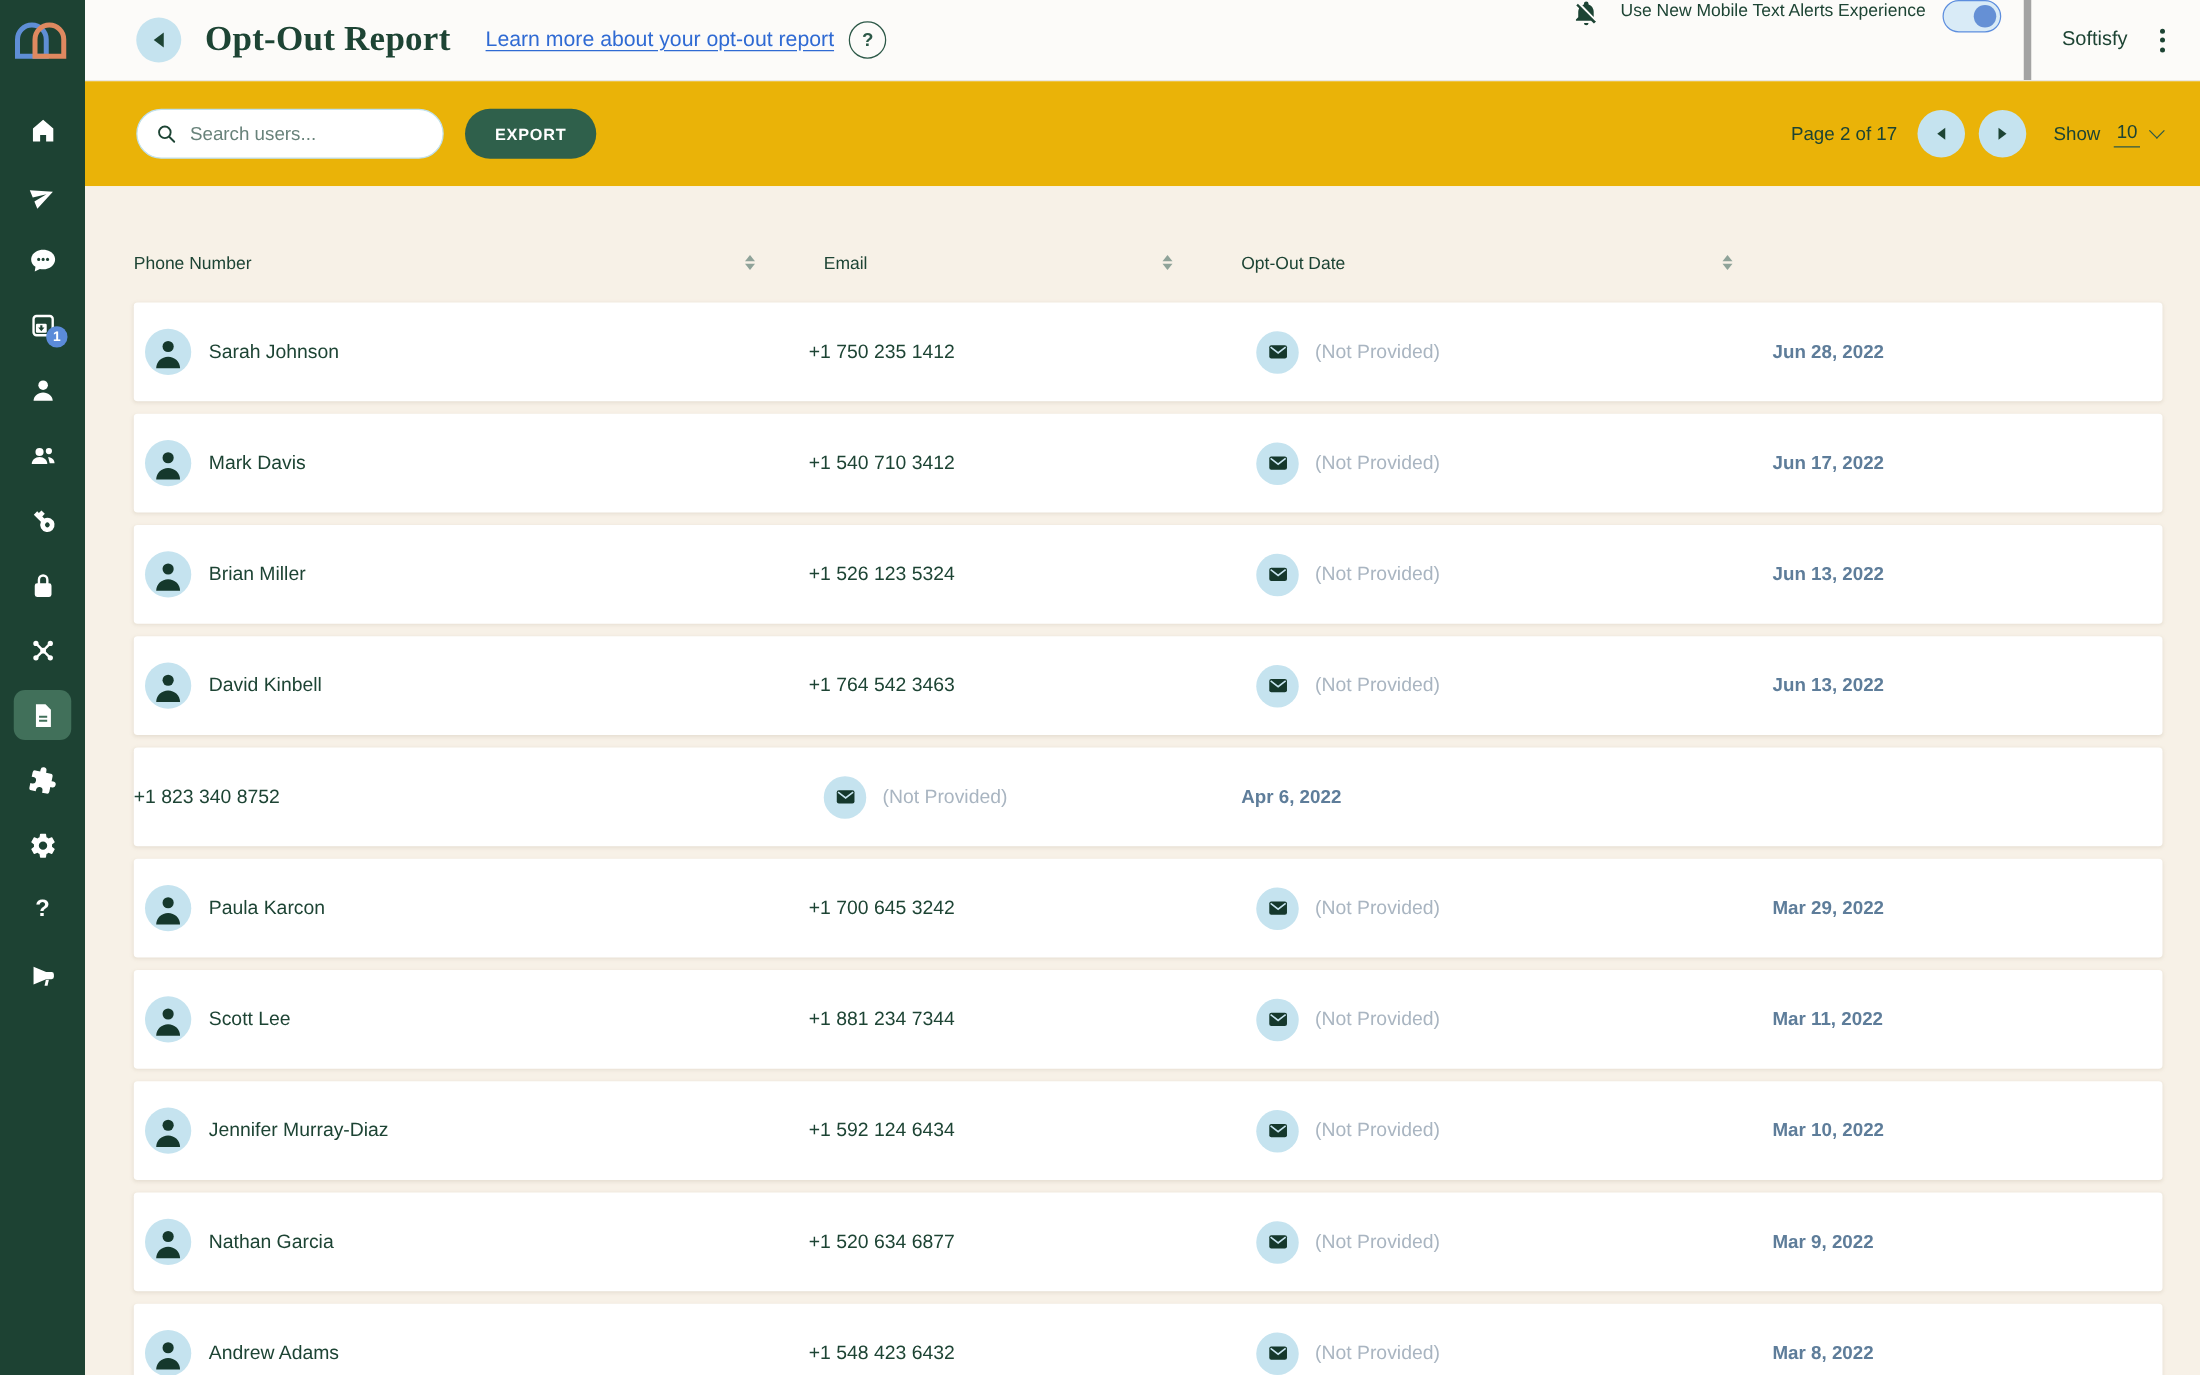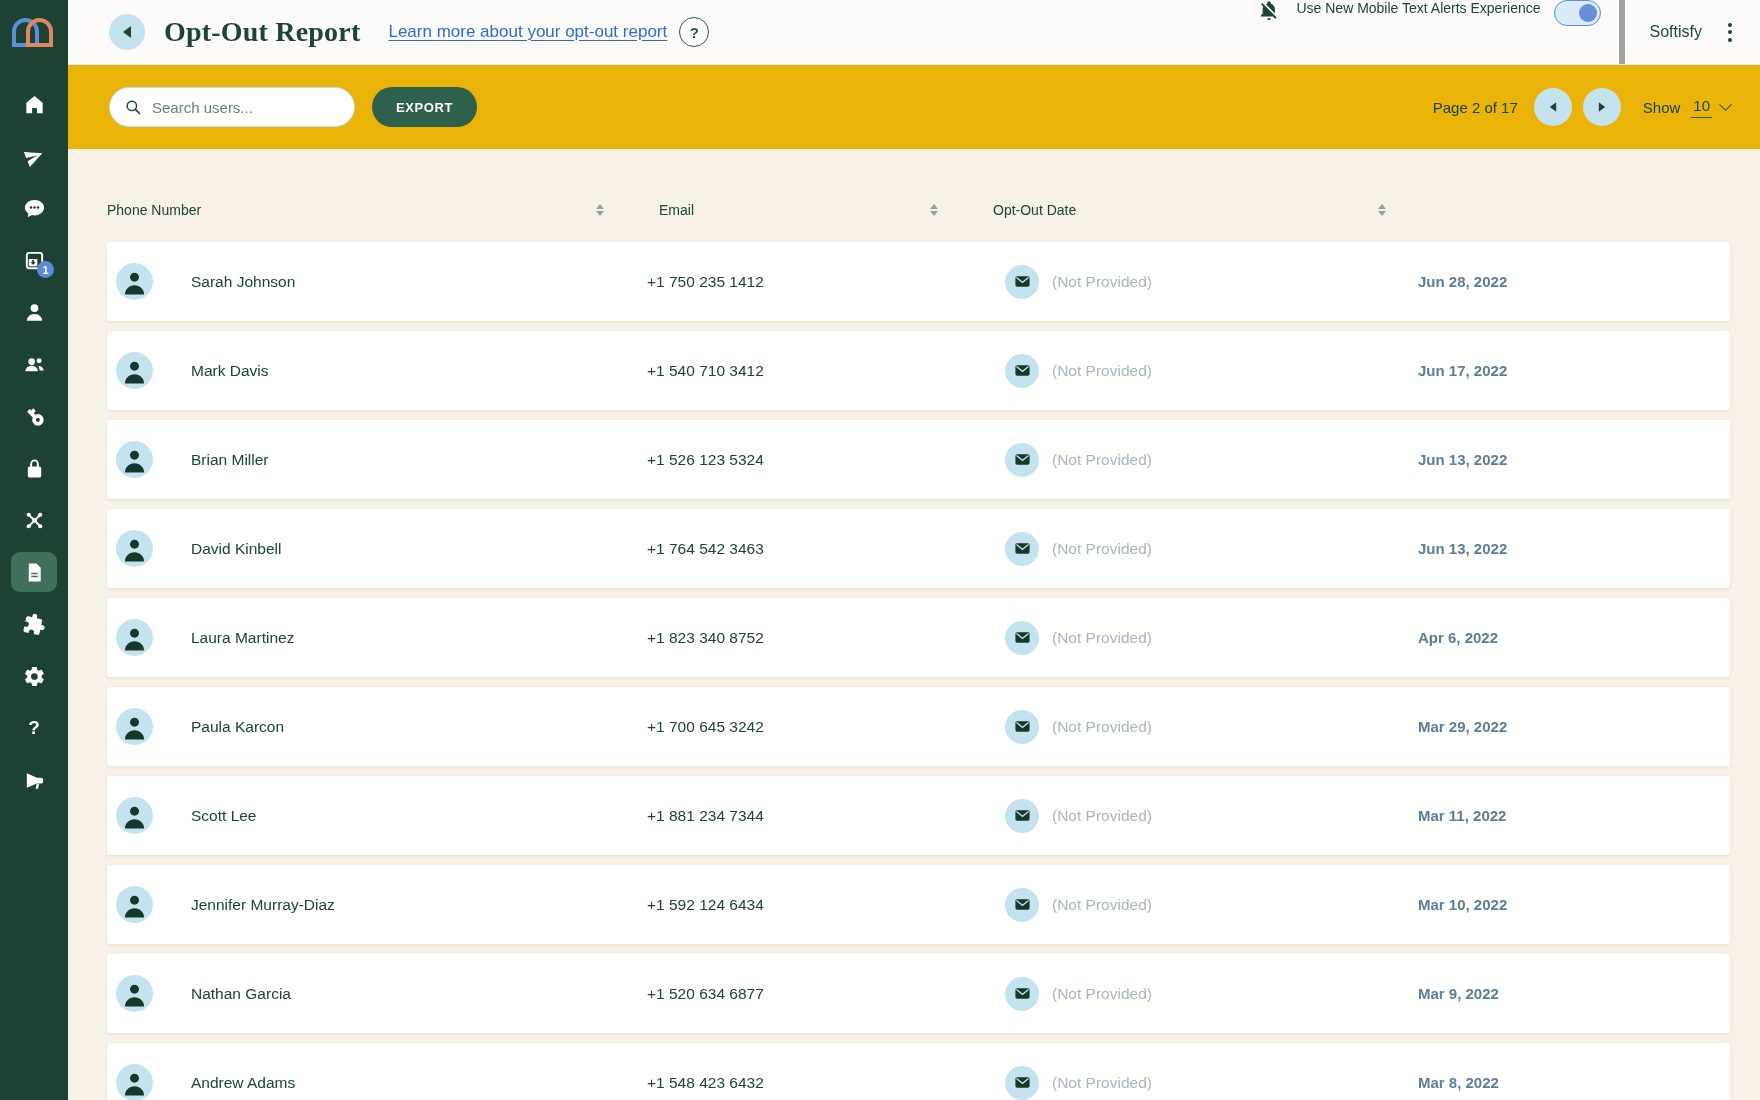--- a/index.html
+++ b/index.html
@@ -93,21 +93,21 @@
   .sort .up { border-bottom:5px solid #8fa399; }
   .sort .dn { border-top:5px solid #8fa399; }
 
   .row { height:79px; background:#fff; border-radius:3px; margin-bottom:10px;
     display:grid; grid-template-columns:540px 346px 425px auto; align-items:center;
     box-shadow:0 1px 3px rgba(173,160,136,.22); cursor:pointer; }
   .cell-name { display:flex; align-items:center; gap:14px; padding-left:9px; }
   .avatar { width:37px; height:37px; border-radius:50%; background:#c5e3ef; overflow:hidden; flex-shrink:0;
     display:flex; align-items:center; justify-content:center; }
   .avatar svg { width:37px; height:37px; }
-  .row-name { font-size:15.5px; font-weight:500; color:#1d4434;margin-left:24px; }
+  .row-name { font-size:15.5px; font-weight:500; color:#1d4434; }
   .row-phone { font-size:15.5px; color:#1d4434; }
   .cell-email { display:flex; align-items:center; gap:13px; padding-left:12px; }
   .mail-circle { width:34px; height:34px; border-radius:50%; background:#c5e3ef; display:flex; align-items:center; justify-content:center; flex-shrink:0; }
   .mail-circle svg { width:17px; height:17px; }
   .row-email { font-size:15.5px; color:#a9b5c1; }
   .row-date { font-size:15px; font-weight:700; color:#5e7d9a; }
 </style>
 </head>
 <body>
 
@@ -372,29 +372,20 @@
           <rect x="2" y="4.5" width="20" height="15" rx="2.4" fill="#15382c"></rect>
           <path d="M3.5 6.5 12 13.2 20.5 6.5" stroke="#c5e3ef" stroke-width="1.8" fill="none"></path>
         </svg>
       </span>
       <span class="row-email">(Not Provided)</span>
     </div>
     <div class="row-date">Jun 13, 2022</div>
   </div>
 
   <div class="row">
-    <div class="cell-name">
-      <span class="avatar">
-        <svg viewBox="0 0 24 24" fill="#15382c">
-          <circle cx="12" cy="9.2" r="2.9"></circle>
-                <path d="M5.8 20.5c0-3.4 2.8-6 6.2-6s6.2 2.6 6.2 6z"></path>
-        </svg>
-      </span>
-      <span class="row-name">Laura Martinez</span>
-    </div>
     <div class="row-phone">+1 823 340 8752</div>
     <div class="cell-email">
       <span class="mail-circle">
         <svg viewBox="0 0 24 24">
           <rect x="2" y="4.5" width="20" height="15" rx="2.4" fill="#15382c"></rect>
           <path d="M3.5 6.5 12 13.2 20.5 6.5" stroke="#c5e3ef" stroke-width="1.8" fill="none"></path>
         </svg>
       </span>
       <span class="row-email">(Not Provided)</span>
     </div>

